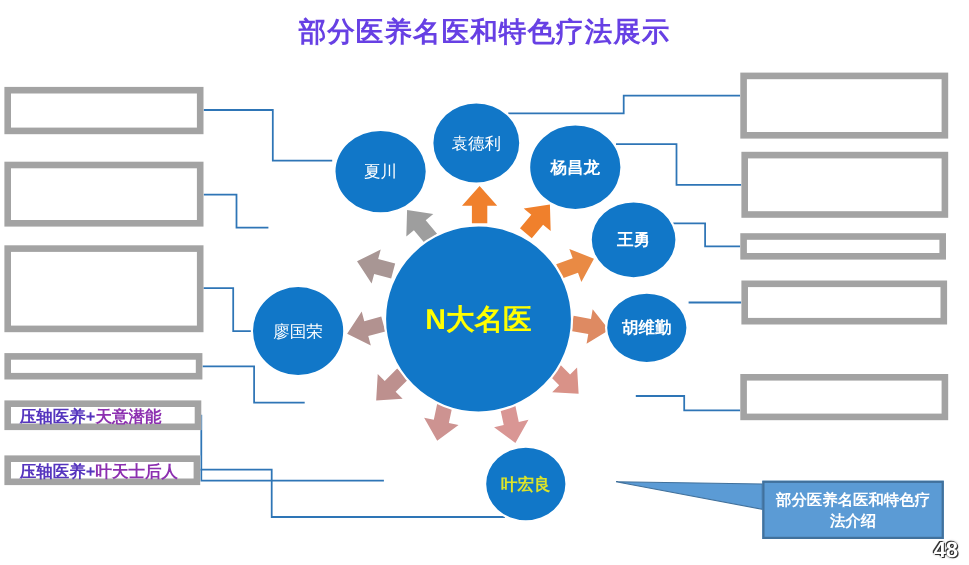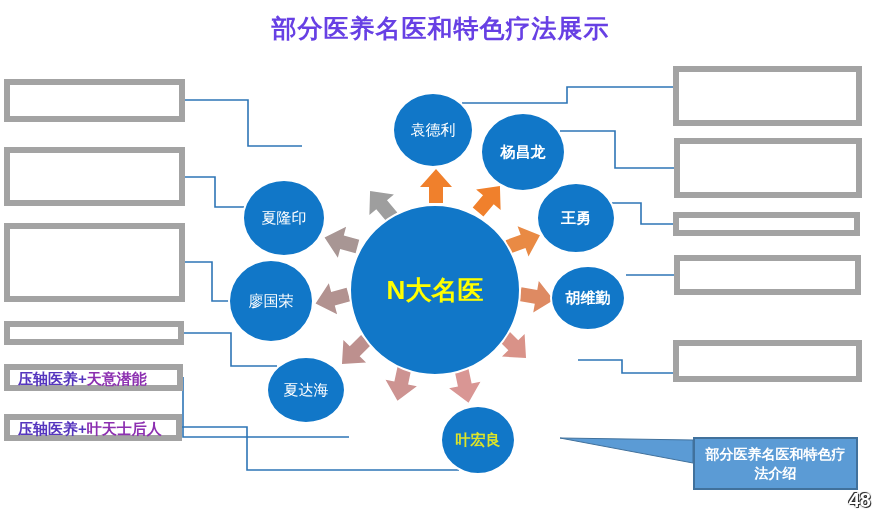--- a/index.html
+++ b/index.html
@@ -68,23 +68,22 @@
       <polygon points="560,438 693,440 693,463" fill="#5B9BD5" stroke="#41719C" stroke-width="1"></polygon>
     </svg>
   <div id="center-circle" class="circle" style="left: 349px; top: 204px; width: 172px; height: 172px; background: rgb(17, 119, 200); color: rgb(255, 255, 0);">N大名医</div>
   <div id="callout-box" style="left: 693px; top: 437px; width: 165px; height: 53px; background: rgb(91, 155, 213); border: 2px solid rgb(65, 113, 156);">部分医养名医和特色疗法介绍</div>
   <div id="page-number">48</div>
 <div class="circle" style="left: 392px; top: 92px; width: 82px; height: 76px; background: rgb(17, 119, 200); color: rgb(255, 255, 255);">袁德利</div>
     <div class="circle bold" style="left: 480px; top: 112px; width: 86px; height: 80px; background: rgb(17, 119, 200); color: rgb(255, 255, 255);">杨昌龙</div>
     <div class="circle bold" style="left: 536px; top: 182px; width: 80px; height: 72px; background: rgb(17, 119, 200); color: rgb(255, 255, 255);">王勇</div>
     <div class="circle bold" style="left: 550px; top: 265px; width: 76px; height: 66px; background: rgb(17, 119, 200); color: rgb(255, 255, 255);">胡维勤</div>
     <div class="circle bold" style="left: 440px; top: 405px; width: 76px; height: 70px; background: rgb(17, 119, 200); color: rgb(221, 228, 40);">叶宏良</div>
-    <div class="circle" style="left: 266px; top: 356px; width: 80px; height: 68px; background: rgb(17, 119, 200); color: rgb(255, 255, 255);">夏达海</div>
     <div class="circle" style="left: 228px; top: 259px; width: 86px; height: 84px; background: rgb(17, 119, 200); color: rgb(255, 255, 255);">廖国荣</div>
-    <div class="circle" style="left: 242px; top: 179px; width: 84px; height: 78px; background: rgb(17, 119, 200); color: rgb(255, 255, 255);">夏隆印</div>
+    <div class="circle" style="left: 303px; top: 117px; width: 86px; height: 78px; background: rgb(17, 119, 200); color: rgb(255, 255, 255);">夏川</div>
     <div class="obox" style="left: 4px; top: 79px; width: 181px; height: 43px;"></div>
     <div class="obox" style="left: 4px; top: 147px; width: 181px; height: 59px;"></div>
     <div class="obox" style="left: 4px; top: 223px; width: 181px; height: 79px;"></div>
     <div class="obox" style="left: 4px; top: 321px; width: 180px; height: 24px;"></div>
     <div class="obox" style="left: 4px; top: 364px; width: 179px; height: 27px;">
       <span style="color: rgb(85, 53, 190);">压轴医养+</span>
       <span style="color: rgb(140, 47, 176);">天意潜能</span>
     </div>
     <div class="obox" style="left: 4px; top: 414px; width: 178px; height: 27px;">
       <span style="color: rgb(85, 53, 190);">压轴医养+</span>

